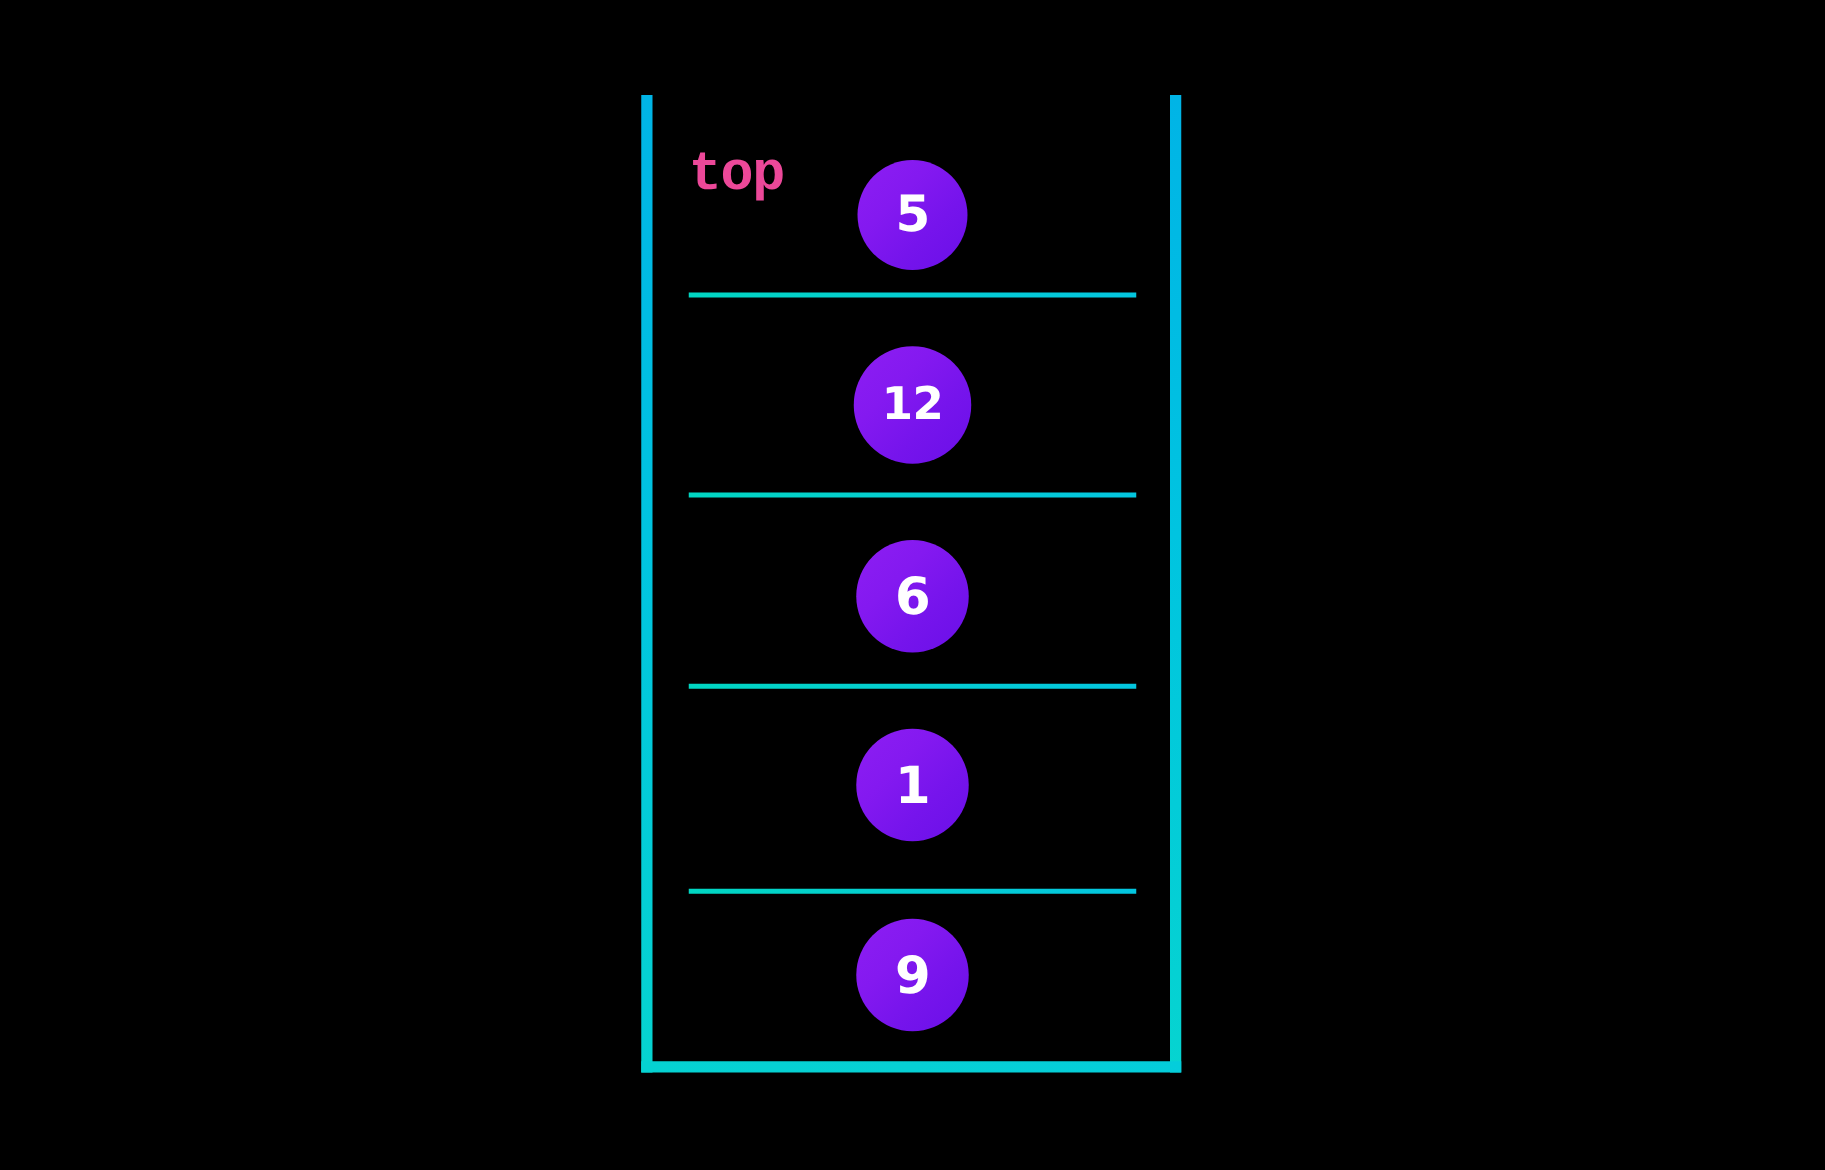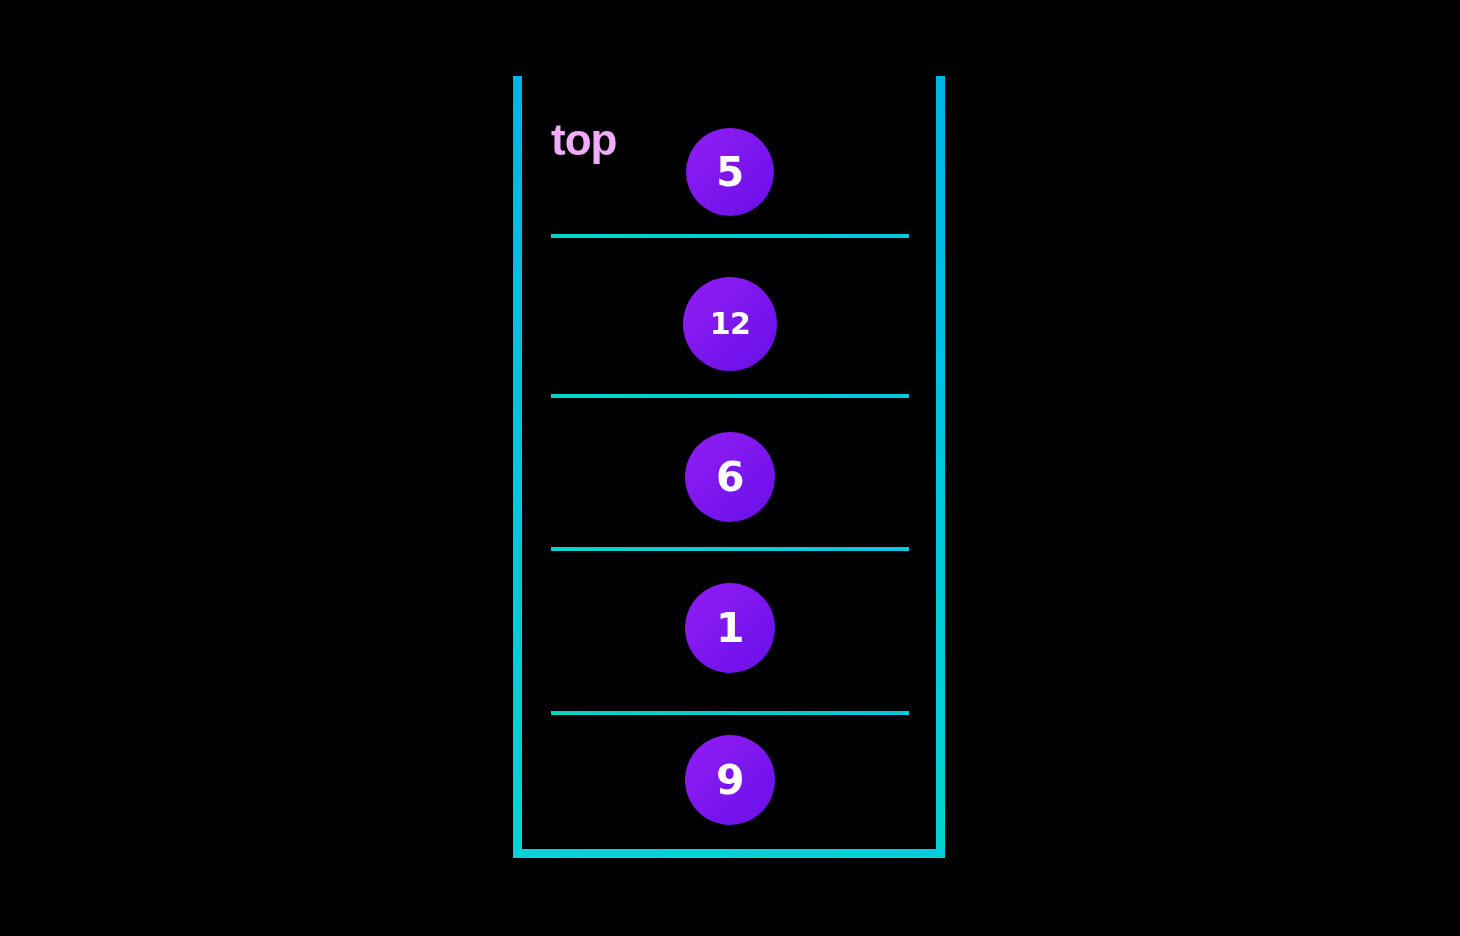--- a/index.html
+++ b/index.html
@@ -78,22 +78,22 @@
     font-family: "DejaVu Sans", sans-serif;
     font-weight: bold;
     letter-spacing: -0.5px;
     line-height: 1;
     user-select: none;
   }
 
   
   .top-label {
     position: absolute;
-    color: #f0abfc;
-    font-family: Liberation Sans, sans-serif;
+    color: #ec4899;
+    font-family: Liberation Mono, monospace;
     font-weight: bold;
     font-size: 44px;
     line-height: 1;
     letter-spacing: -1px;
     white-space: nowrap;
   }
 </style>
 </head>
 <body>
 
@@ -106,20 +106,20 @@
   </div>
 
   <div class="cells" style="left: 513px; top: 76px; width: 432px; height: 782px;">
     <div class="divider" id="div-0" style="top: 158px;"></div>
     <div class="divider" id="div-1" style="top: 318px;"></div>
     <div class="divider" id="div-2" style="top: 471px;"></div>
     <div class="divider" id="div-3" style="top: 635px;"></div>
   </div>
 
   <div class="node" id="node-0" style="width: 88px; height: 88px; left: 686px; top: 128px; font-size: 40px;">5</div>
-  <div class="node" id="node-1" style="width: 94px; height: 94px; left: 683px; top: 277px; font-size: 30px;">12</div>
+  <div class="node" id="node-1" style="width: 94px; height: 94px; left: 683px; top: 277px; font-size: 36px;">12</div>
   <div class="node" id="node-2" style="width: 90px; height: 90px; left: 685px; top: 432px; font-size: 41px;">6</div>
   <div class="node" id="node-3" style="width: 90px; height: 90px; left: 685px; top: 583px; font-size: 41px;">1</div>
   <div class="node" id="node-4" style="width: 90px; height: 90px; left: 685px; top: 735px; font-size: 41px;">9</div>
 
   <div class="top-label" id="top-label" style="left: 551px; top: 118px;">top</div>
 
 </div>
 
 </body></html>

